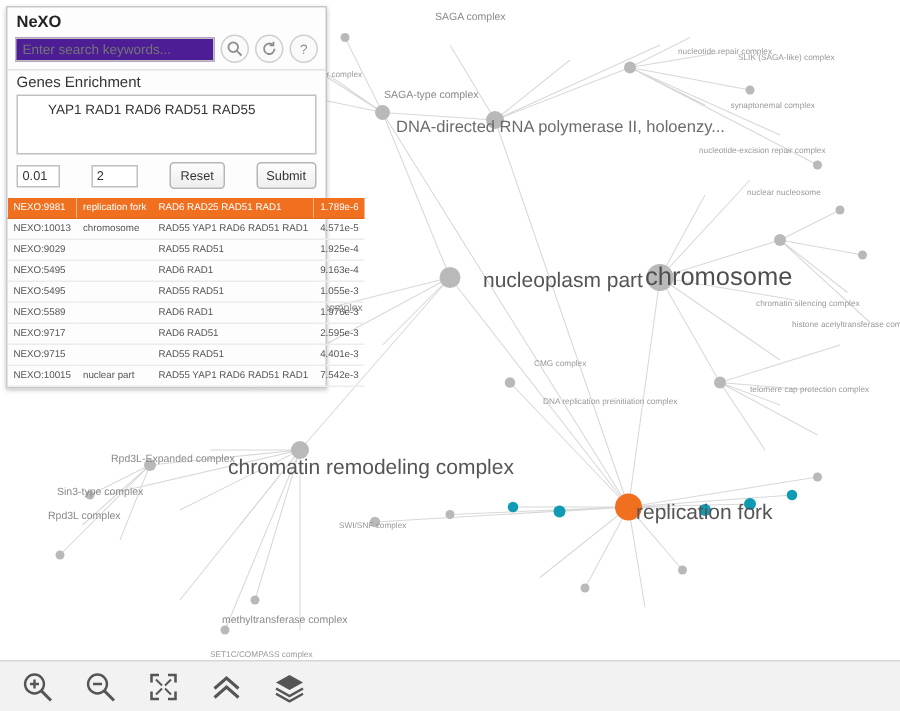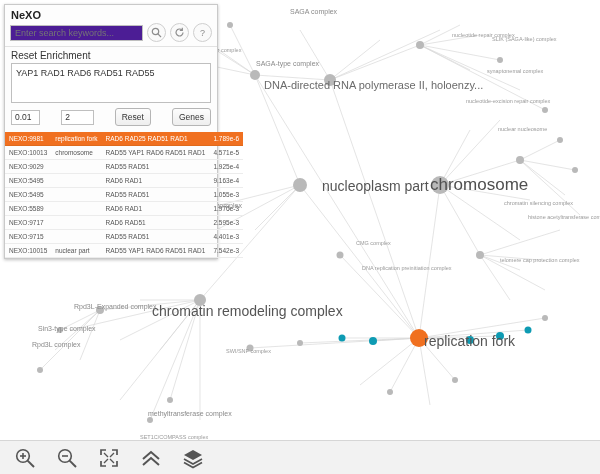--- a/index.html
+++ b/index.html
@@ -61,21 +61,21 @@
   .radio.on .dot:after{
     content:"";position:absolute;left:2px;top:2px;width:5px;height:5px;
     border-radius:50%;background:#444;
   }
   .section-hd{
     padding:3px 6px 2px 6px;font-size:10px;color:#333;
     border-top:1px solid #e2e2e2;
   }
   #term-box{
     margin:0 6px 5px 6px;height:40px;border:1px solid #bfbfbf;background:#fff;
-    font-size:9px;color:#333;padding:3px 4px;box-sizing:border-box;
+    font-size:9px;color:#333;padding:3px 20px;box-sizing:border-box;
     line-height:12px;
   }
   #param-row{
     display:flex;align-items:center;gap:21px;padding:0 6px 6px 6px;
   }
   .p-field{
     height:15px;border:1px solid #bfbfbf;background:#fff;
     font-size:8.5px;color:#333;padding:0 3px;box-sizing:border-box;
     display:flex;align-items:center;
   }
@@ -214,28 +214,28 @@
     <div class="round-ico">
       <svg width="11" height="11" viewBox="0 0 11 11">
           <path d="M9 5.5a3.5 3.5 0 1 1-1-2.45" fill="none" stroke="#8d8d8d" stroke-width="1.2"></path>
           <path d="M8.3 0.8 L8.3 3.3 L5.8 3.3" fill="none" stroke="#8d8d8d" stroke-width="1.2"></path>
         </svg>
     </div>
     <div class="round-ico">?</div>
   </div>
 
 
-  <div class="section-hd">Reset Enrichment</div>
+  <div class="section-hd">Genes Enrichment</div>
   <div id="term-box">YAP1 RAD1 RAD6 RAD51 RAD55</div>
 
   <div id="param-row">
     <div class="p-field" id="p-thresh">0.01</div>
     <div class="p-field" id="p-count">2</div>
     <div class="p-btn">Reset</div>
-    <div class="p-btn">Genes</div>
+    <div class="p-btn">Submit</div>
   </div>
 
   <table id="res-table">
     <tbody id="res-body">
         <tr class="sel">
           <td class="c-id">NEXO:9981</td>
           <td class="c-name">replication fork</td>
           <td class="c-genes">RAD6 RAD25 RAD51 RAD1</td>
           <td class="c-p">1.789e-6</td>
         </tr>

